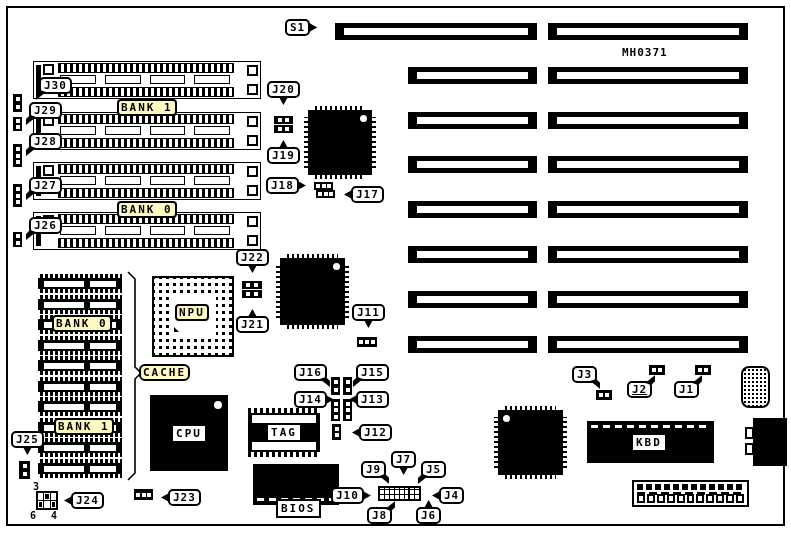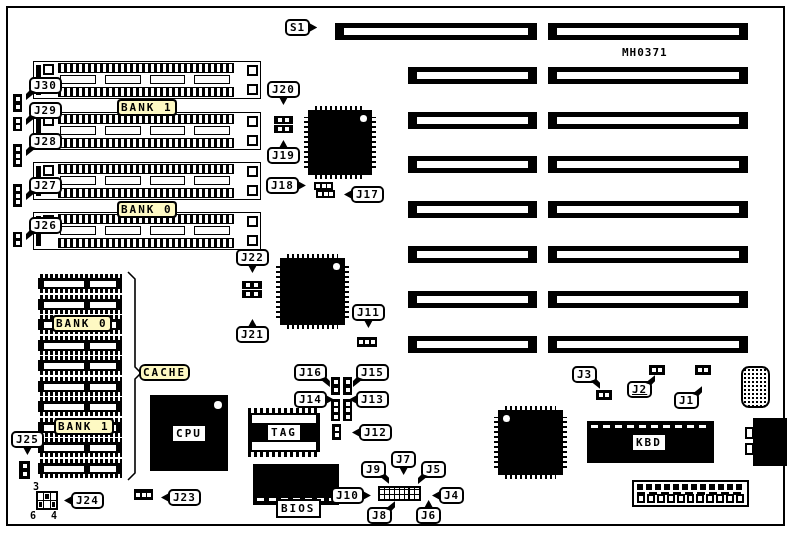--- a/index.html
+++ b/index.html
@@ -380,63 +380,69 @@
         <i></i>
         <i></i>
       </div>
       <div class="jp h" style="left: 695px; top: 365px; width: 16px; height: 10px;">
         <i></i>
         <i></i>
       </div>
     </div>
   <div id="callouts">
       <div class="callout" style="left: 285px; top: 19px;">S1<div class="tail right"></div></div>
-      <div class="callout" style="left: 29px; top: 77px;">J30<div class="tail down-left"></div></div>
+      <div class="callout" style="left: 39px; top: 77px;">J30<div class="tail down-left"></div></div>
       <div class="callout" style="left: 29px; top: 102px;">J29<div class="tail down-left"></div></div>
       <div class="callout" style="left: 29px; top: 133px;">J28<div class="tail down-left"></div></div>
       <div class="callout" style="left: 29px; top: 177px;">J27<div class="tail down-left"></div></div>
       <div class="callout" style="left: 29px; top: 217px;">J26<div class="tail down-left"></div></div>
       <div class="callout" style="left: 267px; top: 81px;">J20<div class="tail down"></div></div>
       <div class="callout" style="left: 267px; top: 147px;">J19<div class="tail up"></div></div>
       <div class="callout" style="left: 266px; top: 177px;">J18<div class="tail right"></div></div>
       <div class="callout" style="left: 351px; top: 186px;">J17<div class="tail left"></div></div>
       <div class="callout" style="left: 236px; top: 249px;">J22<div class="tail down"></div></div>
-      <div class="callout" style="left: 236px; top: 316px; margin-top: 10px;">J21<div class="tail up"></div></div>
+      <div class="callout" style="left: 236px; top: 316px;">J21<div class="tail up"></div></div>
       <div class="callout" style="left: 352px; top: 304px;">J11<div class="tail down"></div></div>
       <div class="callout" style="left: 294px; top: 364px;">J16<div class="tail down-right"></div></div>
       <div class="callout" style="left: 356px; top: 364px;">J15<div class="tail down-left"></div></div>
       <div class="callout" style="left: 294px; top: 391px;">J14<div class="tail right"></div></div>
       <div class="callout" style="left: 356px; top: 391px;">J13<div class="tail left"></div></div>
       <div class="callout" style="left: 359px; top: 424px;">J12<div class="tail left"></div></div>
       <div class="callout" style="left: 361px; top: 461px;">J9<div class="tail down-right"></div></div>
       <div class="callout" style="left: 391px; top: 451px;">J7<div class="tail down"></div></div>
       <div class="callout" style="left: 421px; top: 461px;">J5<div class="tail down-left"></div></div>
       <div class="callout" style="left: 331px; top: 487px;">J10<div class="tail right"></div></div>
       <div class="callout" style="left: 439px; top: 487px;">J4<div class="tail left"></div></div>
       <div class="callout" style="left: 367px; top: 507px;">J8<div class="tail up-right"></div></div>
       <div class="callout" style="left: 416px; top: 507px;">J6<div class="tail up"></div></div>
       <div class="callout" style="left: 572px; top: 366px;">J3<div class="tail down-right"></div></div>
       <div class="callout" style="left: 627px; top: 381px; text-decoration: underline;">J2<div class="tail up-right"></div></div>
-      <div class="callout" style="left: 674px; top: 381px; margin-top: 11px;">J1<div class="tail up-right"></div></div>
+      <div class="callout" style="left: 674px; top: 381px;">J1<div class="tail up-right"></div></div>
       <div class="callout" style="left: 11px; top: 431px;">J25<div class="tail down"></div></div>
       <div class="callout" style="left: 71px; top: 492px;">J24<div class="tail left"></div></div>
       <div class="callout" style="left: 168px; top: 489px;">J23<div class="tail left"></div></div>
     </div>
 
   <div class="chiplabel" style="left:117px;top:99px;">BANK 1</div>
   <div class="chiplabel" style="left:117px;top:201px;">BANK 0</div>
 
   <div class="chiplabel" style="left:52px;top:315px;">BANK 0</div>
   <div class="chiplabel" style="left:54px;top:418px;">BANK 1</div>
 
   <svg class="brace" width="22" height="216">
     <path d="M4,4 L11,11 L11,99 L17,105 L11,111 L11,205 L4,212" fill="none" stroke="#000" stroke-width="1.6"></path>
   </svg>
   <div class="chiplabel" style="left:139px;top:364px;border-radius:6px;">CACHE</div>
 
+  <div class="npu">
+    <div class="inner">
+      <div class="chiplabel" style="left:4px;top:7px;position:absolute;">NPU</div>
+      <div class="mark"></div>
+    </div>
+  </div>
 
   <div class="qfp" style="left:308px;top:110px;width:64px;height:65px;">
     <div class="pt"></div>
       <div class="pb"></div>
       <div class="pl"></div>
       <div class="pr"></div>
     <div class="dot dot-tr"></div>
   </div>
   <div class="qfp" style="left:280px;top:258px;width:65px;height:67px;">
     <div class="pt"></div>

